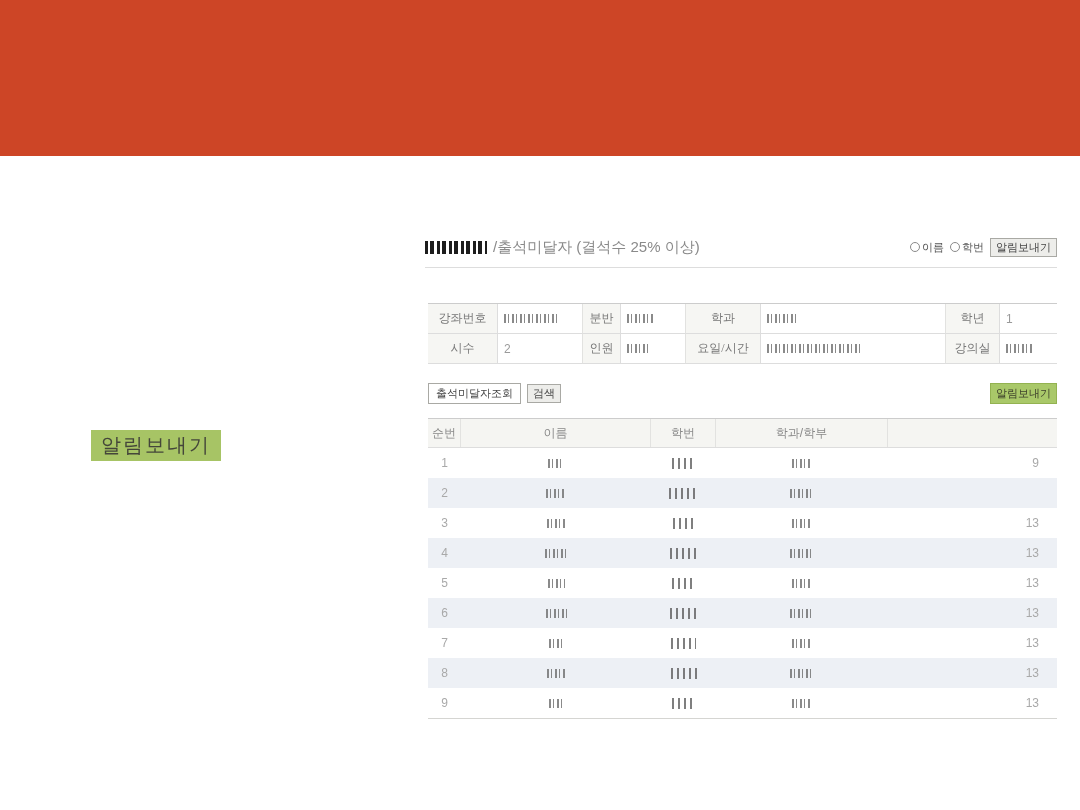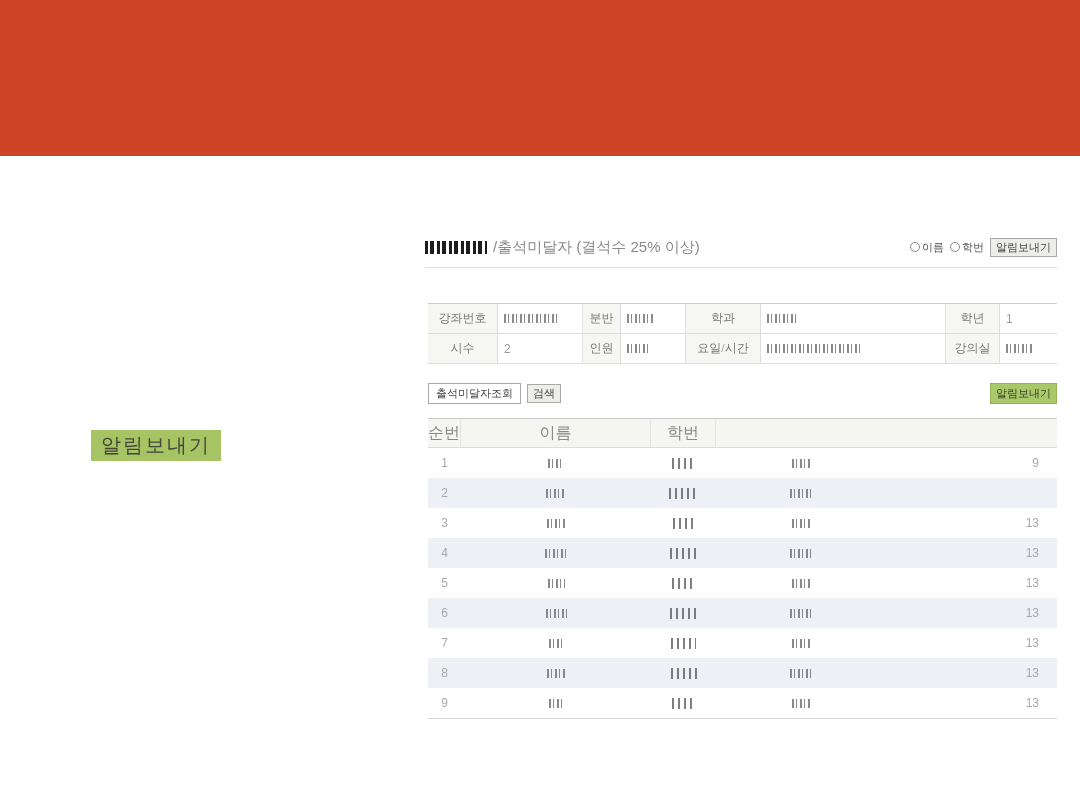--- a/index.html
+++ b/index.html
@@ -53,21 +53,21 @@
              display:flex; align-items:center; }
   .filter-box { border:1px solid #a9a9a4; background:#fff; font-size:11px; color:#444;
                 padding:4px 7px; line-height:1; margin-right:6px; }
   .btn-green { margin-left:auto; font-size:11px; color:#3c3f2a; background:#a9c869;
                border:1px solid #93b251; padding:4px 5px; line-height:1; cursor:pointer; }
 
   
   .students { position:absolute; left:3px; top:190px; width:629px; }
   .srow { display:grid; grid-template-columns:33px 190px 65px 172px 169px; }
   .shead { background:#f5f5f2; border-top:1px solid #ccc; border-bottom:1px solid #ddd; }
-  .shead .scell { height:28px; color:#888; font-size:16px; }
+  .shead .scell { height:28px; color:#888; font-size:12px; }
   .scell { display:flex; align-items:center; justify-content:center; height:30px;
            font-size:12px; color:#a9a9a9; }
   .scell.hsep { border-right:1px solid #e2e2e0; }
   .scell.num { justify-content:center; }
   .scell.absence { justify-content:flex-end; padding-right:18px; }
   .shead .scell.absence { padding-right:5px; }
   .srow.even { background:#edf0f5; }
   .sbody { border-bottom:1px solid #d5d5d2; }
 </style>
 </head>
@@ -134,20 +134,21 @@
       <span class="filter-box">출석미달자조회</span>
       <button class="btn-gray">검색</button>
       <button class="btn-green">알림보내기</button>
     </div>
 
     <div class="students">
       <div class="srow shead">
         <div class="scell hsep">순번</div>
         <div class="scell hsep">이름</div>
         <div class="scell hsep">학번</div>
+        <div class="scell hsep">학과/학부</div>
       </div>
       <div class="sbody" id="students-body">
           <div class="srow">
     <div class="scell num">1</div>
     <div class="scell">
               <span class="redact" style="width: 16px;"></span>
             </div>
     <div class="scell">
               <span class="redact bars" style="width: 24px;"></span>
             </div>

